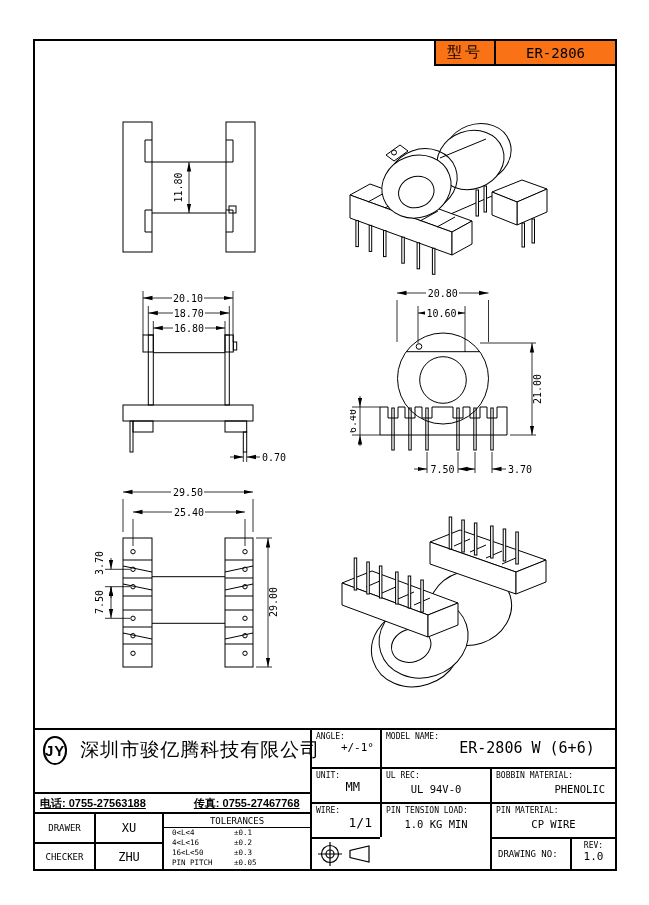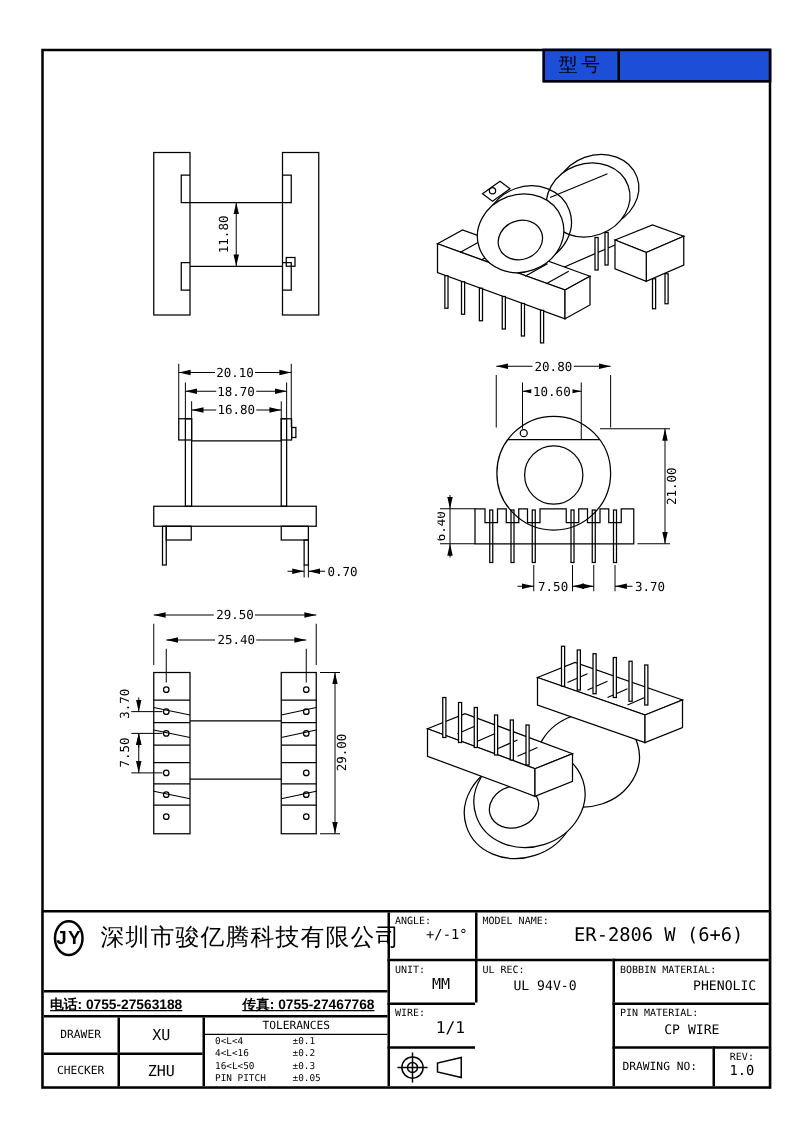--- a/index.html
+++ b/index.html
@@ -2,21 +2,21 @@
 <html><head>
 <meta charset="utf-8">
 <style>
   html,body{margin:0;padding:0;background:#fff;}
   .page{position:relative;width:649px;height:905px;background:#fff;overflow:hidden;
         font-family:"DejaVu Sans Mono","Liberation Mono",monospace;color:#000;}
   .frame{position:absolute;left:33px;top:39px;width:584px;height:832px;
          border:2px solid #000;box-sizing:border-box;}
   
   .modelbox{position:absolute;left:434px;top:39px;width:183px;height:27px;
-            border:2px solid #000;box-sizing:border-box;display:flex;background:#1d4ed8;}
+            border:2px solid #000;box-sizing:border-box;display:flex;background:#f97316;}
   .modelbox .lbl{width:60px;border-right:2px solid #000;box-sizing:border-box;
                  display:flex;align-items:center;justify-content:center;
                  font-family:"Liberation Sans",sans-serif;font-size:15px;letter-spacing:3px;}
   .modelbox .val{flex:1;display:flex;align-items:center;justify-content:center;font-size:14px;}
   
   .view{position:absolute;}
   .ln{stroke:#000;stroke-width:1;fill:none;}
   .lnw{stroke:#000;stroke-width:1;fill:#fff;}
   .dim{stroke:#000;stroke-width:.8;fill:none;}
   .dbg{fill:#fff;stroke:none;}
@@ -50,20 +50,21 @@
       <marker id="arr" markerUnits="userSpaceOnUse" markerWidth="10" markerHeight="6" refX="9.5" refY="3" orient="auto-start-reverse">
         <path d="M0,0.8 L9.5,3 L0,5.2 Z" fill="#000"></path>
       </marker>
     </defs>
   </svg>
 
   <div class="frame"></div>
 
   <div class="modelbox">
     <div class="lbl">型号</div>
+    <div class="val">ER-2806</div>
   </div>
 
   <svg class="view" style="left:100px;top:110px" width="170" height="150" viewBox="0 0 170 150">
     <g class="ln">
       <rect x="23" y="12" width="29" height="130"></rect>
       <rect x="126" y="12" width="29" height="130"></rect>
       <path d="M52,30 h-7 v22 h7 M52,100 h-7 v22 h7"></path>
       <path d="M126,30 h7 v22 h-7 M126,100 h7 v22 h-7"></path>
       <path d="M52,52 H126 M52,103 H126"></path>
       <rect x="129" y="96" width="7" height="7"></rect>
@@ -317,20 +318,24 @@
     </div>
     <div class="abs cell" style="left:455px;top:37px;width:125px;height:35px;">
       <div class="lab">BOBBIN MATERIAL:</div>
       <div style="text-align:right;padding-right:10px;font-size:10.5px;padding-top:3px;">PHENOLIC</div>
     </div>
 
     <div class="abs cell" style="left:275px;top:72px;width:70px;height:35px;">
       <div class="lab">WIRE:</div>
       <div style="text-align:right;padding-right:8px;font-size:13px;margin-left:22px;">1/1</div>
     </div>
+    <div class="abs cell" style="left:345px;top:72px;width:110px;height:35px;">
+      <div class="lab">PIN TENSION LOAD:</div>
+      <div style="text-align:center;font-size:10.5px;padding-top:3px;">1.0 KG MIN</div>
+    </div>
     <div class="abs cell" style="left:455px;top:72px;width:125px;height:35px;">
       <div class="lab">PIN MATERIAL:</div>
       <div style="text-align:center;font-size:10.5px;padding-top:3px;">CP WIRE</div>
     </div>
 
     <div class="abs cell mono-c" style="left:275px;top:107px;width:70px;height:32px;">
       <svg width="58" height="28" viewBox="0 0 58 28">
         <g stroke="#000" stroke-width="1.2" fill="none">
           <circle cx="13" cy="14" r="8.5"></circle>
           <circle cx="13" cy="14" r="4"></circle>

